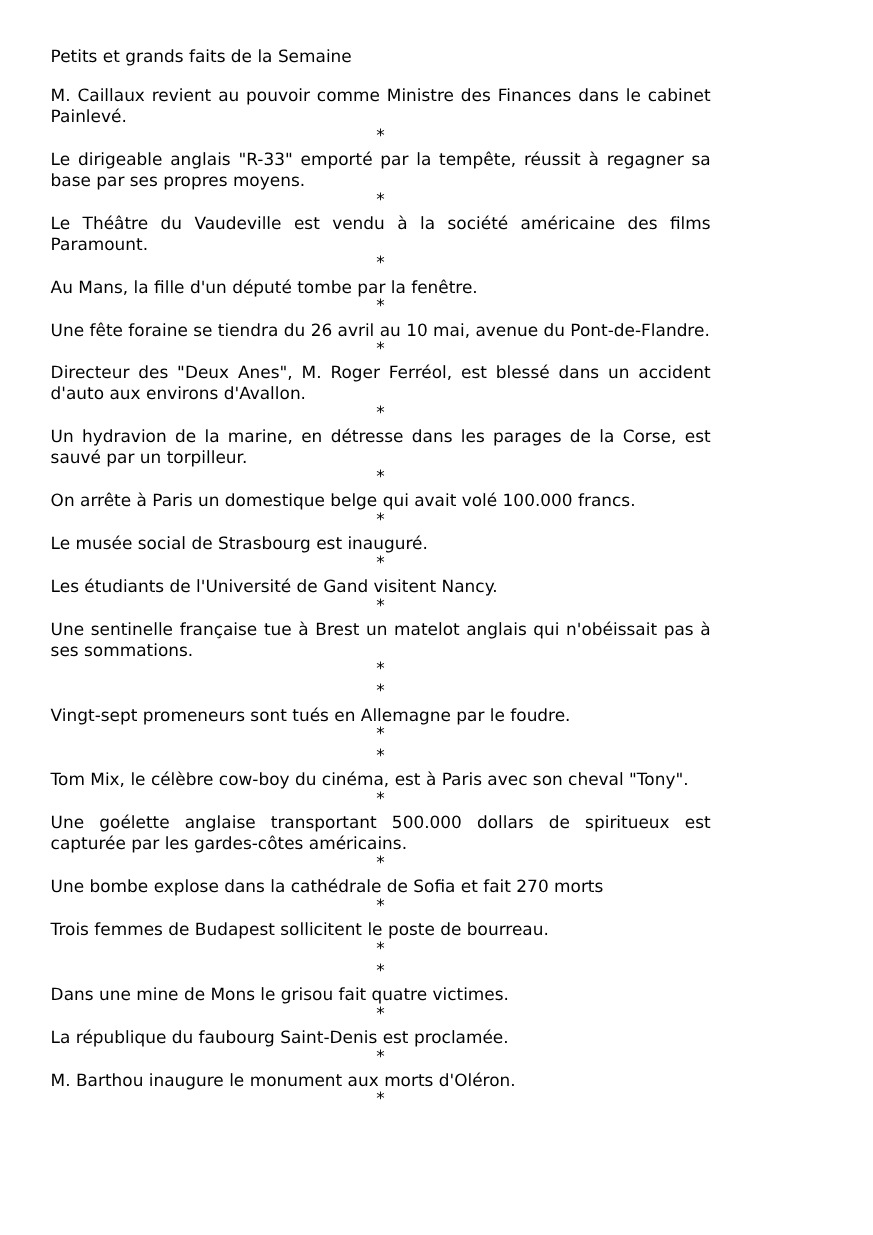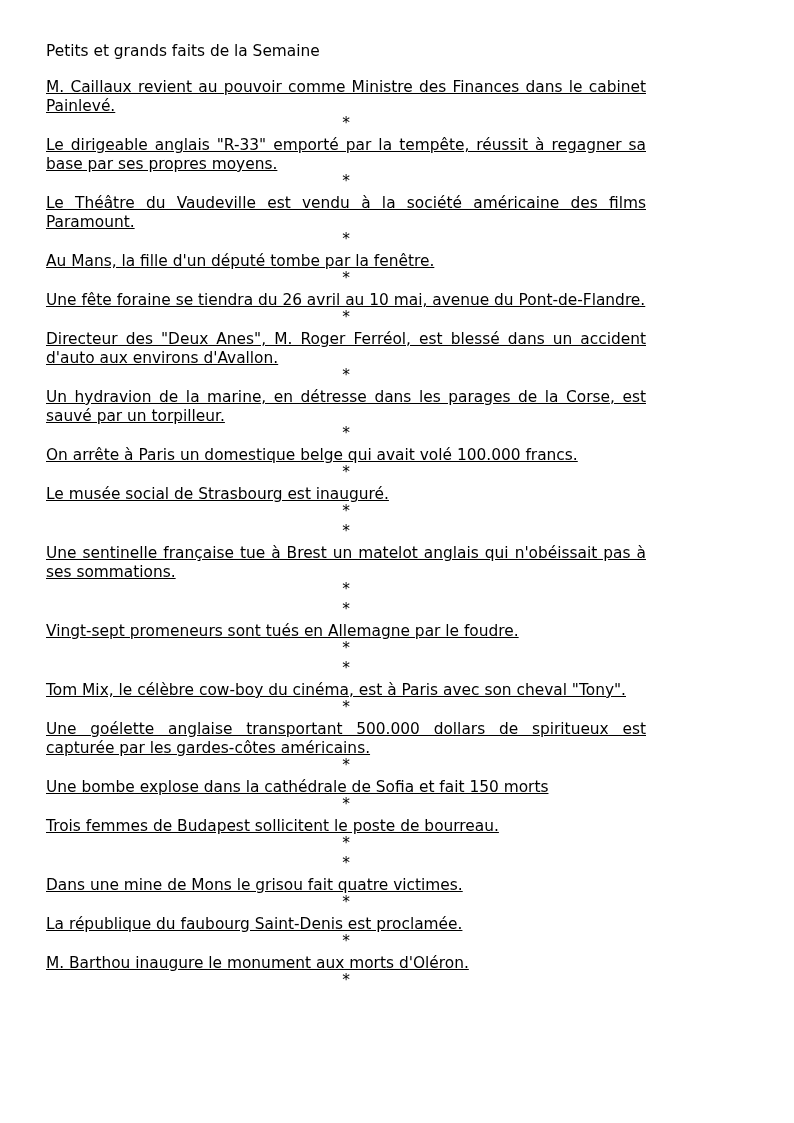--- a/index.html
+++ b/index.html
@@ -25,21 +25,20 @@
   .title {
     font-size: 15.4px;
     font-weight: 400;
     line-height: 19px;
     margin: 0 0 17px 0;
     text-align: left;
   }
   .item {
     margin: 0;
     text-align: justify;
-    text-decoration: underline;
   }
   .sep {
     text-align: center;
     line-height: 15px;
     margin: 0 0 5px 0;
   }
 </style>
 </head>
 <body>
 
@@ -66,39 +65,40 @@
 
   <p class="item">Un hydravion de la marine, en détresse dans les parages de la Corse, est sauvé par un torpilleur.</p>
   <div class="sep">*</div>
 
   <p class="item">On arrête à Paris un domestique belge qui avait volé 100.000 francs.</p>
   <div class="sep">*</div>
 
   <p class="item">Le musée social de Strasbourg est inauguré.</p>
   <div class="sep">*</div>
 
+  <p class="item">Les étudiants de l'Université de Gand visitent Nancy.</p>
   <div class="sep">*</div>
 
   <p class="item">Une sentinelle française tue à Brest un matelot anglais qui n'obéissait pas à ses sommations.</p>
   <div class="sep">*</div>
 
   <div class="sep">*</div>
 
   <p class="item">Vingt-sept promeneurs sont tués en Allemagne par le foudre.</p>
   <div class="sep">*</div>
 
   <div class="sep">*</div>
 
   <p class="item">Tom Mix, le célèbre cow-boy du cinéma, est à Paris avec son cheval "Tony".</p>
   <div class="sep">*</div>
 
   <p class="item">Une goélette anglaise transportant 500.000 dollars de spiritueux est capturée par les gardes-côtes américains.</p>
   <div class="sep">*</div>
 
-  <p class="item">Une bombe explose dans la cathédrale de Sofia et fait 150 morts</p>
+  <p class="item">Une bombe explose dans la cathédrale de Sofia et fait 270 morts</p>
   <div class="sep">*</div>
 
   <p class="item">Trois femmes de Budapest sollicitent le poste de bourreau.</p>
   <div class="sep">*</div>
 
   <div class="sep">*</div>
 
   <p class="item">Dans une mine de Mons le grisou fait quatre victimes.</p>
   <div class="sep">*</div>
 

